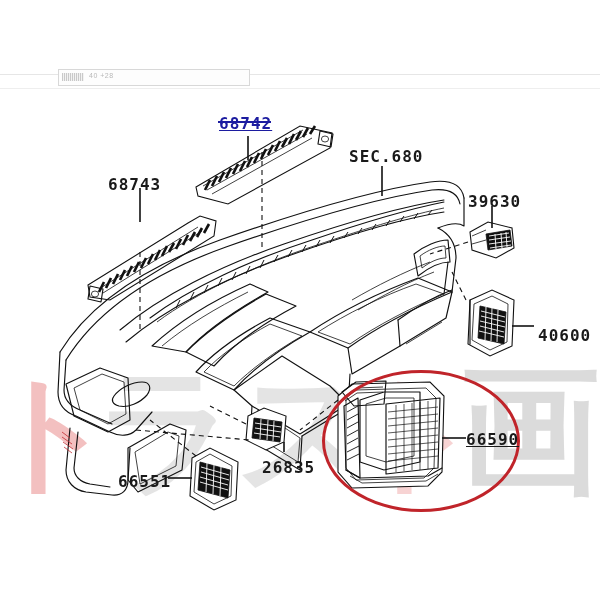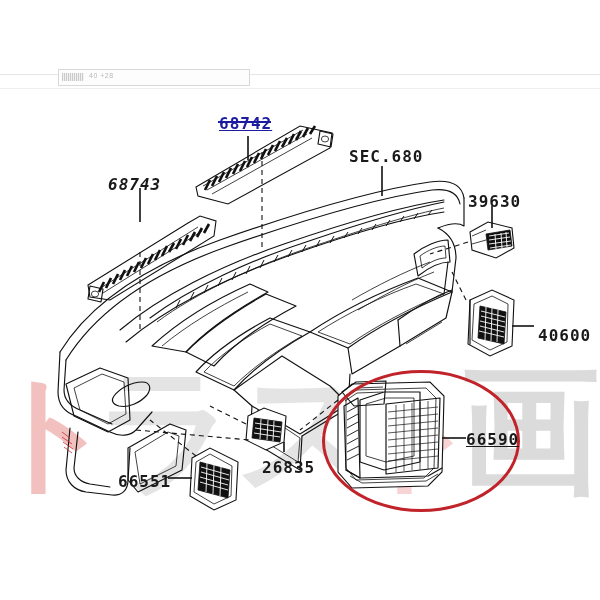--- a/index.html
+++ b/index.html
@@ -351,21 +351,21 @@
       <line x1="442" y1="438" x2="466" y2="438"></line>
     </g>
   </svg>
 
   <div class="ellipse" style="left:322px;top:370px;width:192px;height:136px;"></div>
 
   <div class="lbl hl" style="left:219px;top:114px;">
     <span>68742</span><i class="strike"></i>
   </div>
 
-  <div class="lbl" style="left:108px;top:175px;font-style:italic;">
+  <div class="lbl" style="left:108px;top:175px;">
     <span>68743</span>
   </div>
 
   <div class="lbl" style="left:349px;top:147px;">
     <span>SEC.680</span>
   </div>
 
   <div class="lbl" style="left:468px;top:192px;">
     <span>39630</span>
   </div>

